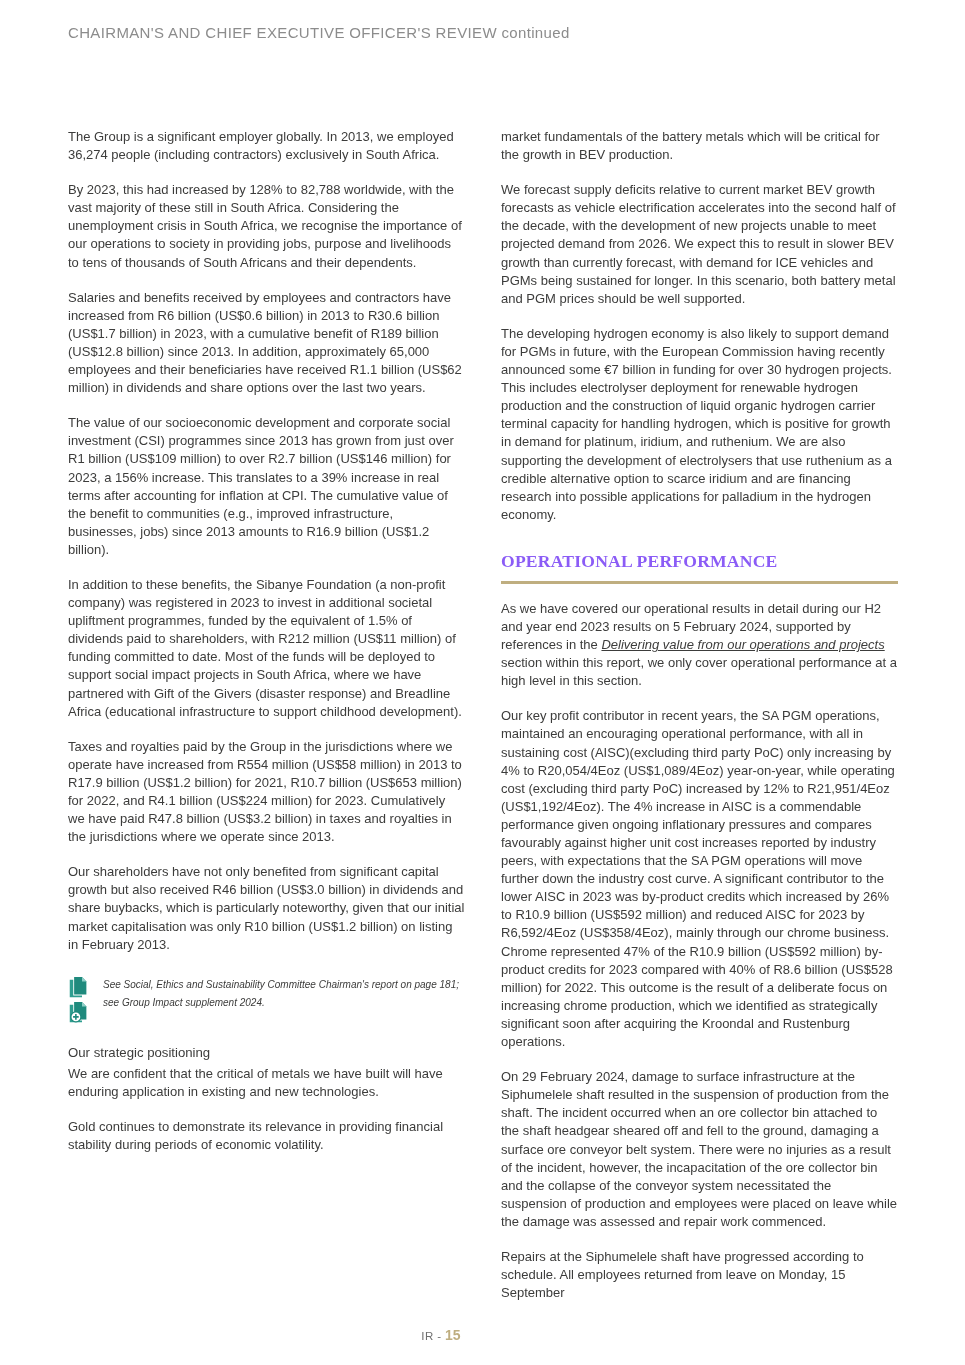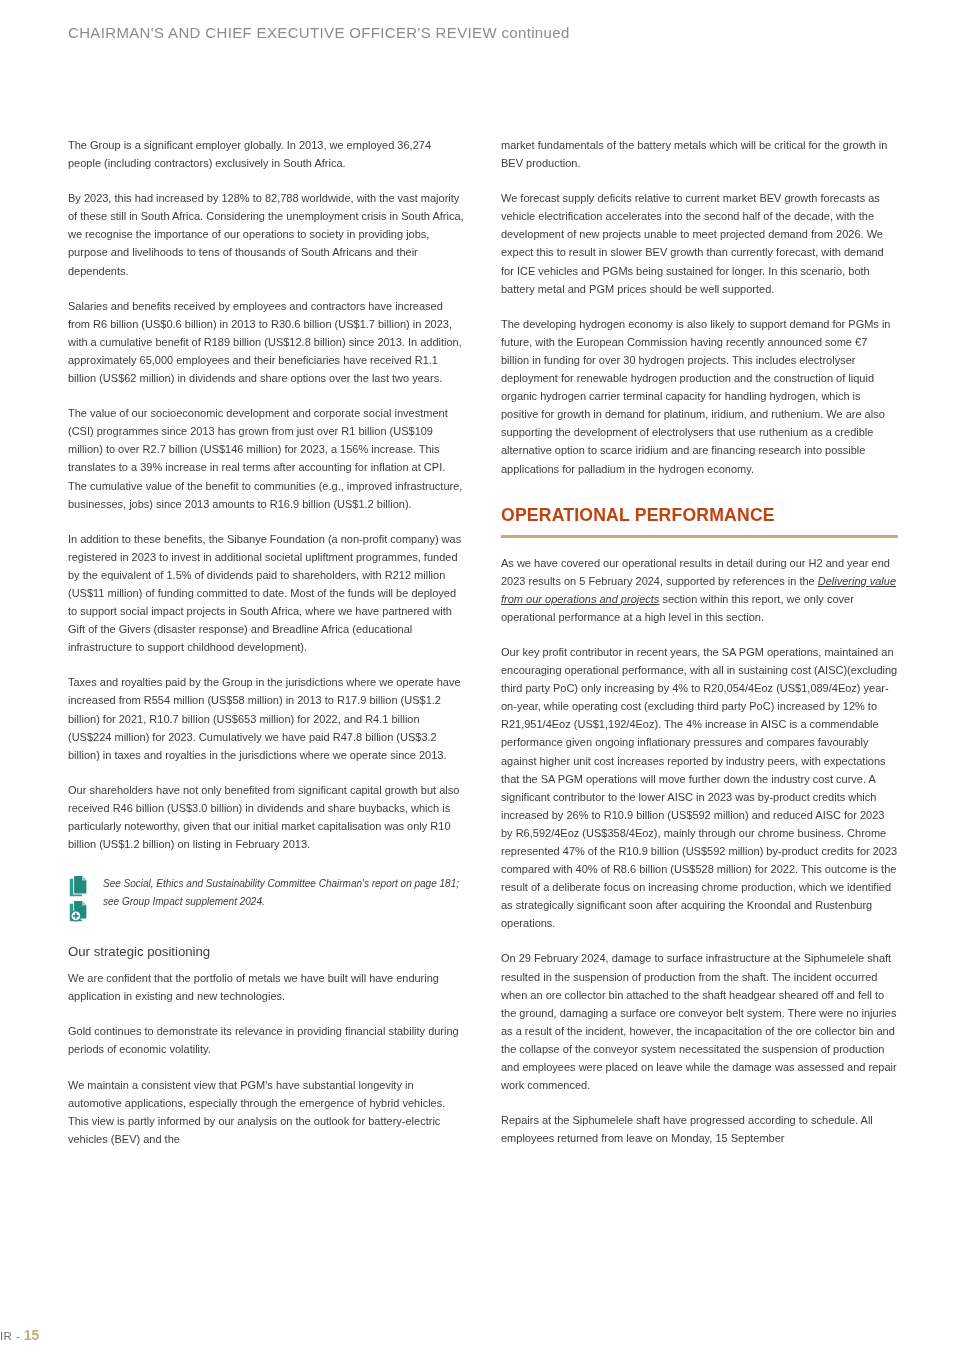--- a/index.html
+++ b/index.html
@@ -36,22 +36,22 @@
     top: 128px;
     left: 68px;
     width: 830px;
     display: flex;
     gap: 36px;
   }
   .col {
     width: 397px;
   }
   .col p {
-    margin: 8px 0 17px 0;
-    font-size: 11px;
+    margin: 0 0 17px 0;
+    font-size: 13px;
     line-height: 18.1px;
     color: #3c3c3b;
     text-align: left;
   }
   .callout {
     position: relative;
     margin: 22px 0 24px 0;
     padding-left: 35px;
     min-height: 44px;
   }
@@ -76,36 +76,38 @@
   .subhead {
     font-size: 13.2px;
     font-weight: normal;
     color: #3c3c3b;
     margin: 0 0 3px 0;
     line-height: 18px;
   }
   .section-head {
     font-size: 17.6px;
     font-weight: bold;
-    color: #c2410c;
+    color: #8b5cf6;
     letter-spacing: 0.2px;
     margin: 26px 0 0 0;
     line-height: 22px;
+    font-family: Liberation Serif, serif;
   }
   .section-rule {
     height: 3px;
     background: #bfae80;
     margin: 9px 0 16px 0;
     width: 100%;
   }
   .footer {
     position: absolute;
     bottom: 22px;
     left: 0;
     width: 882px;
+    text-align: center;
     font-size: 11.5px;
     color: #6e6e6e;
     letter-spacing: 0.4px;
   }
   .footer .pagenum {
     color: #bfae80;
     font-weight: bold;
     font-size: 14px;
     letter-spacing: 0;
   }
@@ -142,23 +144,22 @@
             <path d="M16 1 v5 h5 z" fill="#8fd0c8"></path>
             <circle cx="9" cy="18" r="6.4" fill="#1f8a7d"></circle>
             <circle cx="9" cy="18" r="5" fill="#ffffff"></circle>
             <path d="M8.1 14.8 h1.8 v6.4 h-1.8 z M5.8 17.1 h6.4 v1.8 h-6.4 z" fill="#1f8a7d"></path>
           </svg>
         </div>
         <div class="cite">See Social, Ethics and Sustainability Committee Chairman's report on page 181; see Group Impact supplement 2024.</div>
       </div>
 
       <div class="subhead">Our strategic positioning</div>
-      <p>We are confident that the portfolio of metals we have built will have enduring application in existing and new technologies.</p>
+      <p>We are confident that the critical of metals we have built will have enduring application in existing and new technologies.</p>
       <p>Gold continues to demonstrate its relevance in providing financial stability during periods of economic volatility.</p>
-      <p>We maintain a consistent view that PGM's have substantial longevity in automotive applications, especially through the emergence of hybrid vehicles. This view is partly informed by our analysis on the outlook for battery-electric vehicles (BEV) and the</p>
     </div>
 
     <div class="col">
       <p>market fundamentals of the battery metals which will be critical for the growth in BEV production.</p>
       <p>We forecast supply deficits relative to current market BEV growth forecasts as vehicle electrification accelerates into the second half of the decade, with the development of new projects unable to meet projected demand from 2026. We expect this to result in slower BEV growth than currently forecast, with demand for ICE vehicles and PGMs being sustained for longer. In this scenario, both battery metal and PGM prices should be well supported.</p>
       <p>The developing hydrogen economy is also likely to support demand for PGMs in future, with the European Commission having recently announced some €7 billion in funding for over 30 hydrogen projects. This includes electrolyser deployment for renewable hydrogen production and the construction of liquid organic hydrogen carrier terminal capacity for handling hydrogen, which is positive for growth in demand for platinum, iridium, and ruthenium. We are also supporting the development of electrolysers that use ruthenium as a credible alternative option to scarce iridium and are financing research into possible applications for palladium in the hydrogen economy.</p>
 
       <div class="section-head">OPERATIONAL PERFORMANCE</div>
       <div class="section-rule"></div>
 

